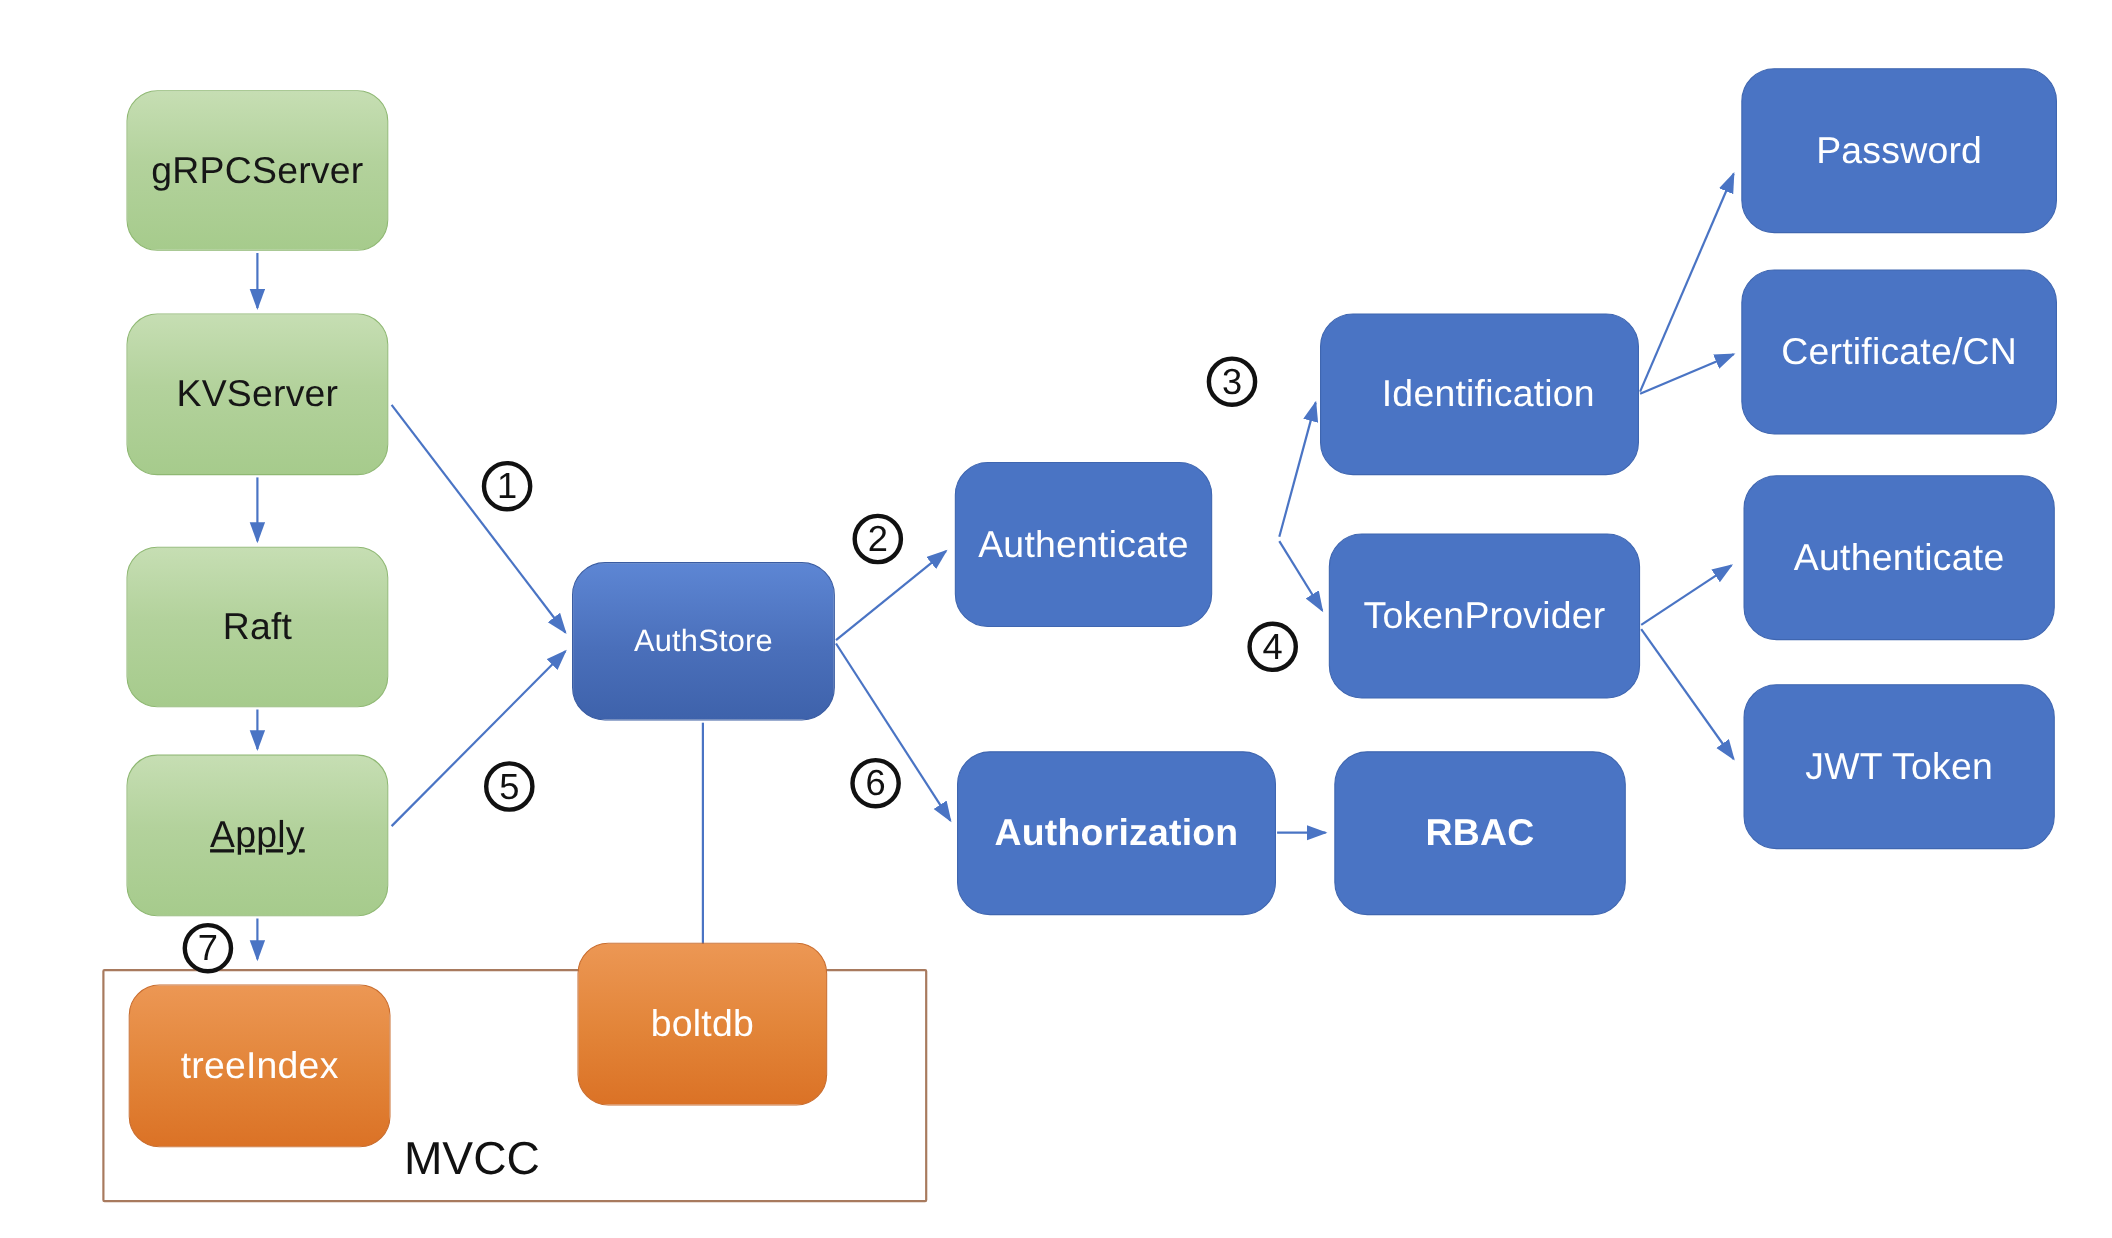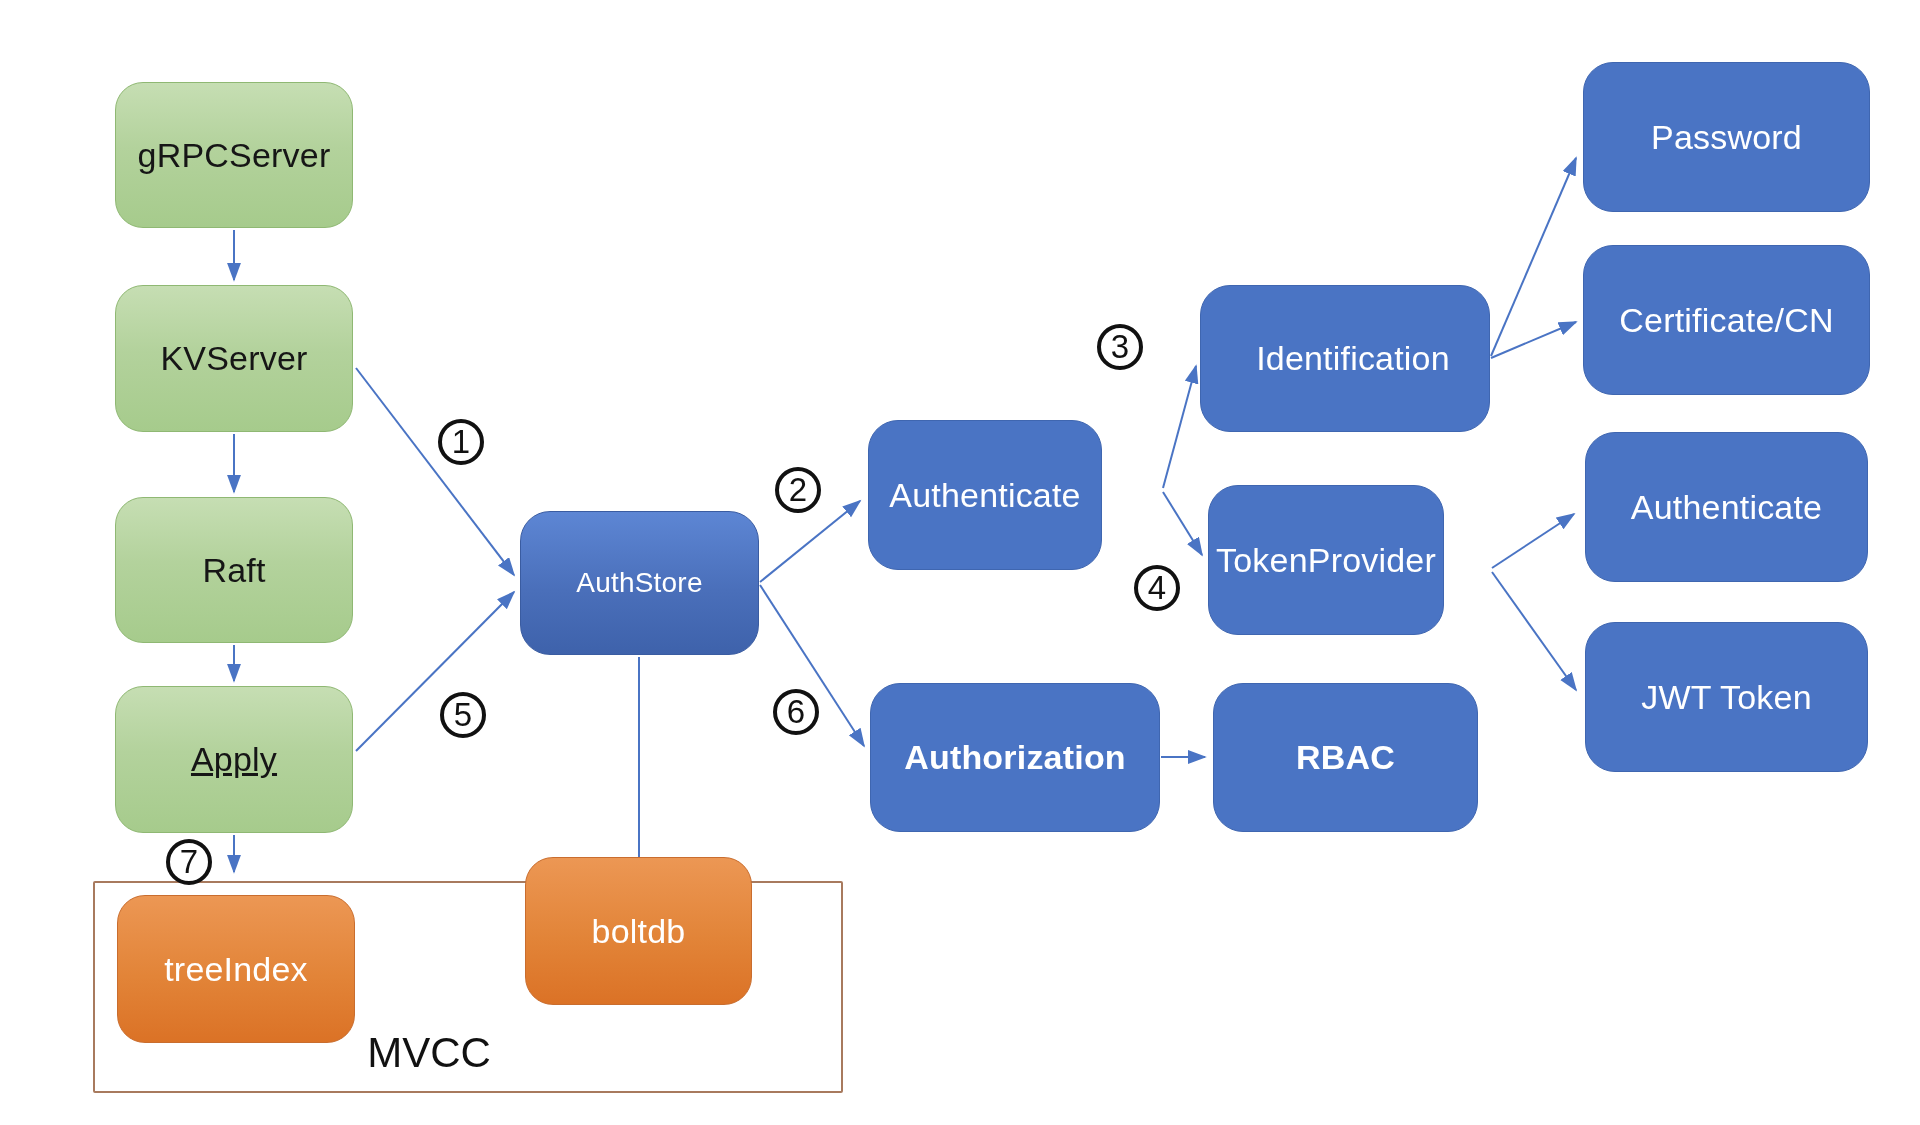--- a/index.html
+++ b/index.html
@@ -124,21 +124,21 @@
       </div>
       <div class="node bluegrad" style="left: 520px; top: 511px; width: 239px; height: 144px;">
         <span>AuthStore</span>
       </div>
       <div class="node blue" style="left: 868px; top: 420px; width: 234px; height: 150px;">
         <span>Authenticate</span>
       </div>
       <div class="node blue" style="left: 1200px; top: 285px; width: 290px; height: 147px; padding-left: 16px;">
         <span>Identification</span>
       </div>
-      <div class="node blue" style="left: 1208px; top: 485px; width: 236px; height: 150px;">
+      <div class="node blue" style="left: 1208px; top: 485px; width: 283px; height: 150px;">
         <span>TokenProvider</span>
       </div>
       <div class="node blue bold" style="left: 870px; top: 683px; width: 290px; height: 149px;">
         <span>Authorization</span>
       </div>
       <div class="node blue bold" style="left: 1213px; top: 683px; width: 265px; height: 149px;">
         <span>RBAC</span>
       </div>
       <div class="node blue" style="left: 1583px; top: 62px; width: 287px; height: 150px;">
         <span>Password</span>

